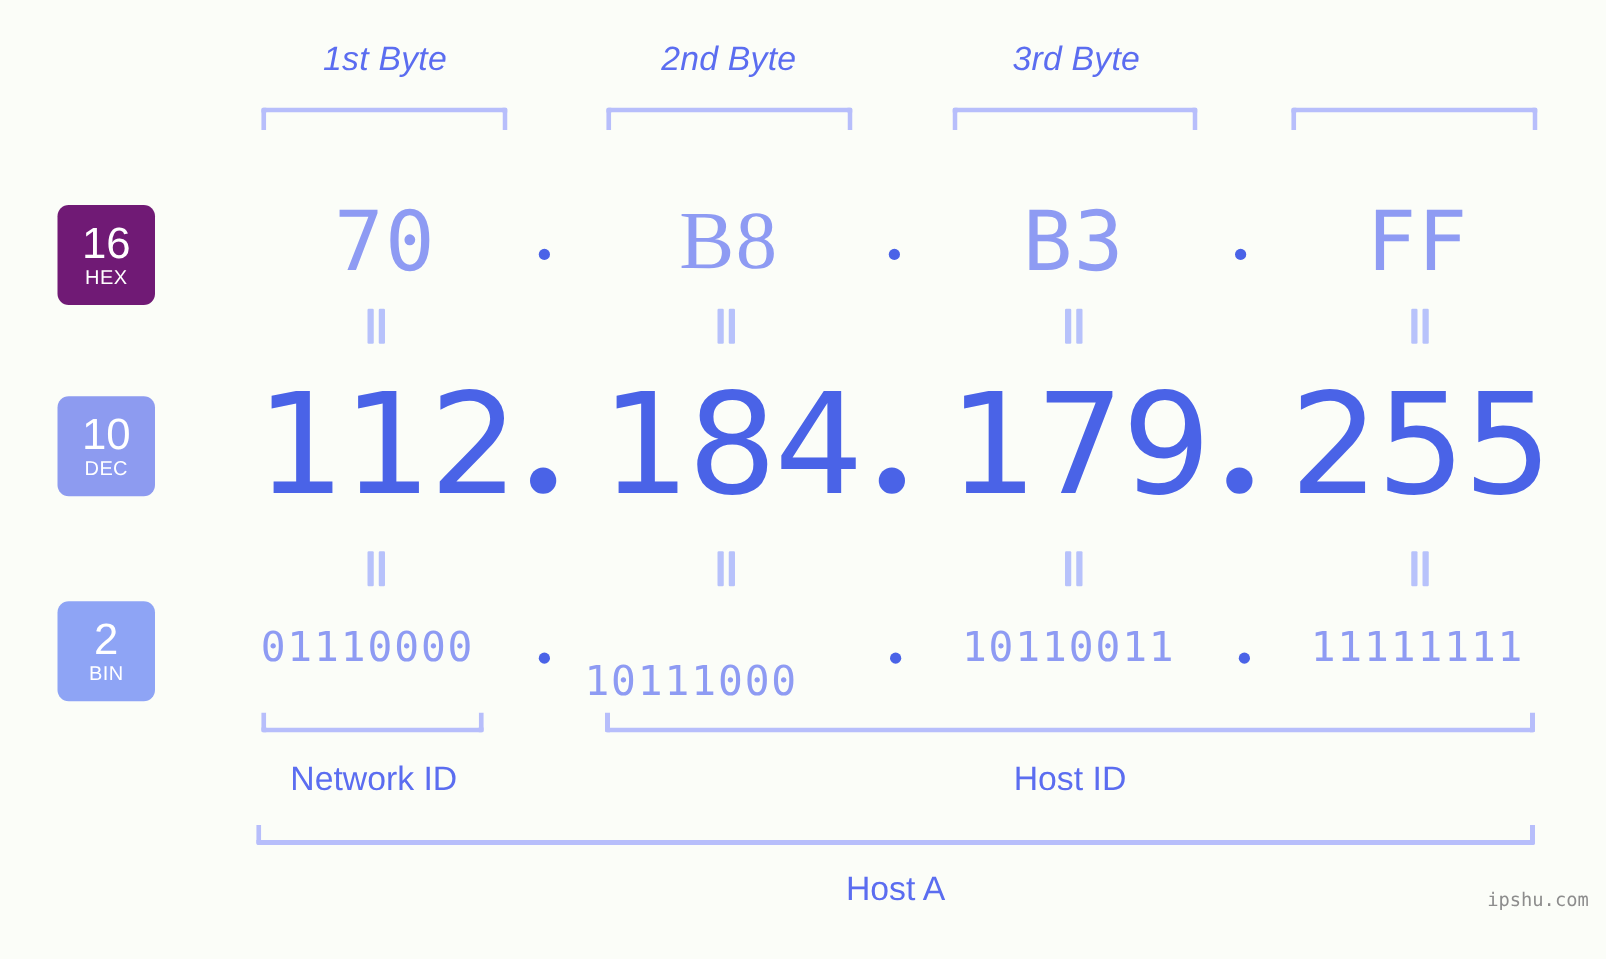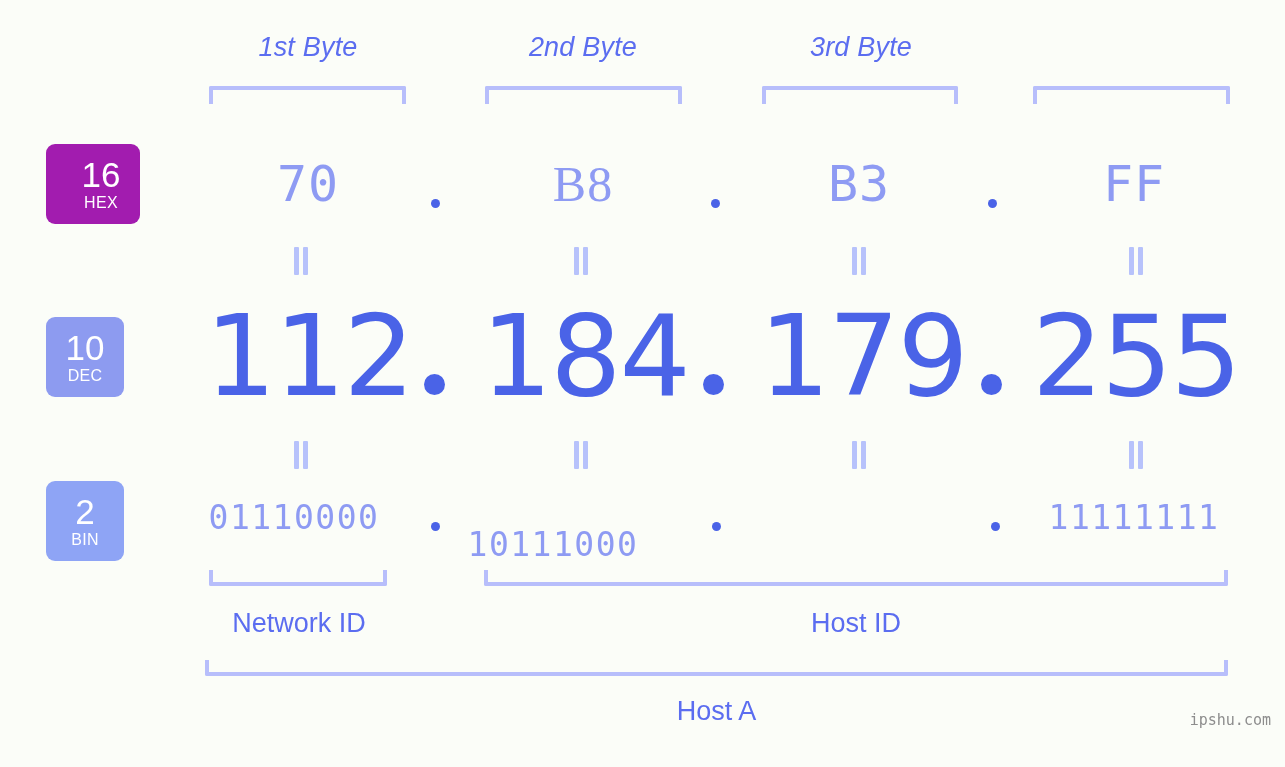--- a/index.html
+++ b/index.html
@@ -72,30 +72,30 @@
     font-size: 35px;
     font-weight: 400;
     letter-spacing: 0px;
   }
   .badge .sub {
     font-size: 16px;
     font-weight: 400;
     margin-top: 3px;
     letter-spacing: 0.3px;
   }
-  #badge-hex { top: 144px; background: #a21caf; padding-left: 16px; }
+  #badge-hex { top: 164px; background: #701a75; }
   #badge-dec { top: 317px; background: #8d9bf0; }
   #badge-bin { top: 481px; background: #8ea4f5; }
 
   
   .hex-val {
     position: absolute;
     top: 155px;
     font-family: "DejaVu Sans Mono", monospace;
-    font-size: 50px;
+    font-size: 66px;
     color: #8e9bf3;
     text-align: center;
     white-space: nowrap;
     letter-spacing: 1px;
   }
   .hex-dot {
     position: absolute;
     top: 199px;
     width: 9px;
     height: 9px;
@@ -269,20 +269,21 @@
 
   <div class="badge" id="badge-bin">
     <span class="num">2</span>
     <span class="sub">BIN</span>
   </div>
 
   <div class="bin-val" style="left:196px; width:196px;">01110000</div>
   <div class="bin-dot" style="left:431px;"></div>
   <div class="bin-val" style="left:455px; width:196px;margin-top:27px;">10111000</div>
   <div class="bin-dot" style="left:712px;"></div>
+  <div class="bin-val" style="left:757px; width:196px;">10110011</div>
   <div class="bin-dot" style="left:991px;"></div>
   <div class="bin-val" style="left:1036px; width:196px;">11111111</div>
 
   <div class="bracket-up" style="left:209px; top:570px; width:178px;"></div>
   <div class="id-label" style="left:210px; width:178px;">Network ID</div>
 
   <div class="bracket-up" style="left:484px; top:570px; width:744px;"></div>
   <div class="id-label" style="left:484px; width:744px;">Host ID</div>
 
   <div class="bracket-up" style="left:205px; top:660px; width:1023px;"></div>

